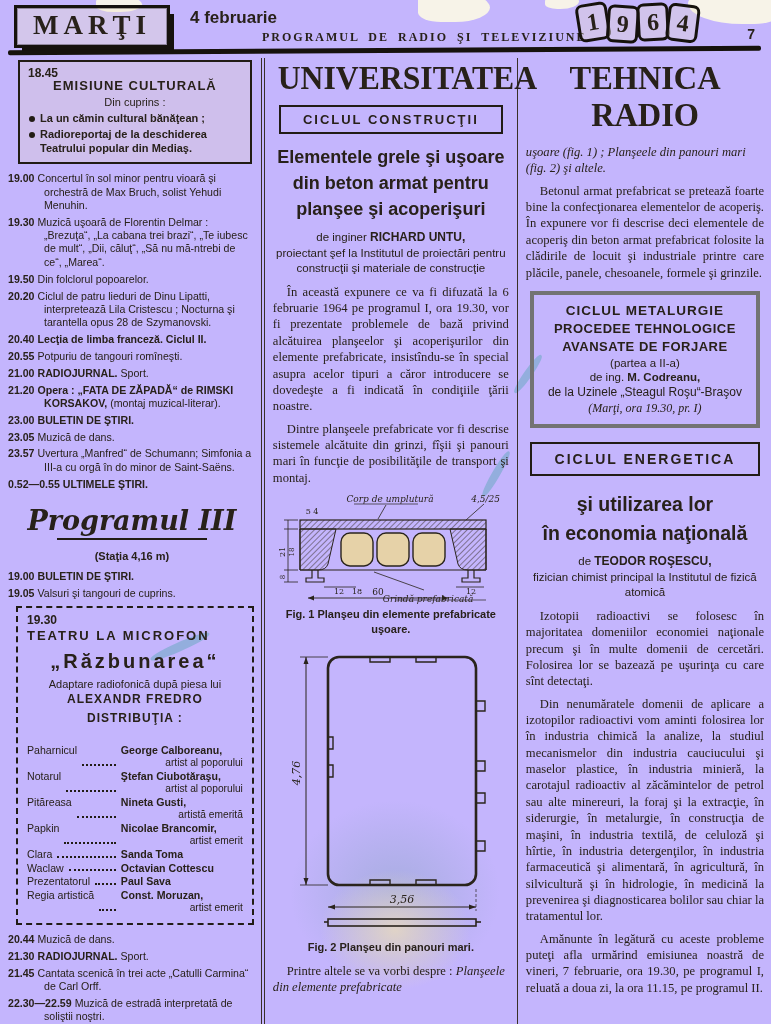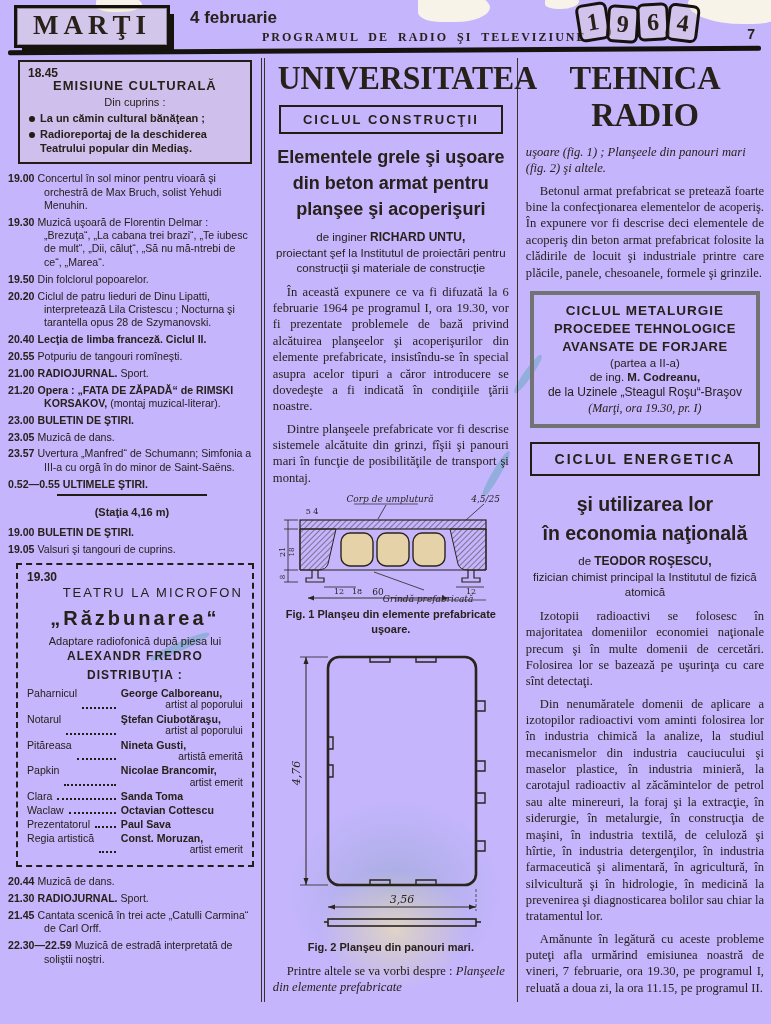--- a/index.html
+++ b/index.html
@@ -57,25 +57,25 @@
   .cb-item::before{content:"";position:absolute;left:1px;top:4px;width:6px;height:6px;border-radius:50%;background:#221c15;}
   .listing{font-family:"Liberation Sans",sans-serif;font-size:10.6px;line-height:1.26;}
   .row{padding-left:36px;text-indent:-36px;margin-bottom:3.5px;}
   .row .t{font-weight:700;margin-right:3px;}
   .row .s{font-weight:700;}
   .p3-head{font-family:"DejaVu Serif",serif;font-style:italic;font-weight:700;font-size:27px;text-align:center;margin:14px 0 2px;}
   .p3-underline{width:150px;height:2px;background:#221c15;margin:0 auto 10px;}
   .p3-station{font-family:"Liberation Sans",sans-serif;font-weight:700;font-size:11px;text-align:center;margin-bottom:8px;}
   .theatre-box{border:2px dashed #221c15;margin:6px 2px 8px 8px;padding:5px 9px 8px 9px;font-family:"Liberation Sans",sans-serif;}
   .tb-time{font-weight:700;font-size:12px;}
-  .tb-kicker{text-align:right;font-weight:400;font-size:13px;letter-spacing:2px;margin-top:1px;}
+  .tb-kicker{text-align:left;font-weight:700;font-size:13px;letter-spacing:2px;margin-top:1px;}
   .tb-title{text-align:center;font-weight:700;font-size:20px;letter-spacing:3px;margin:7px 0 5px;}
   .tb-sub{text-align:center;font-size:11px;}
   .tb-author{text-align:center;font-weight:700;font-size:12px;letter-spacing:1px;margin:2px 0 5px;}
-  .tb-cast-label{text-align:center;font-weight:700;font-size:12px;letter-spacing:1px;margin-bottom:5px;}
+  .tb-cast-label{text-align:center;font-weight:700;font-size:12px;letter-spacing:1px;margin-bottom:19px;}
   .cast-row{display:flex;font-size:10.6px;line-height:1.2;margin-bottom:1px;justify-content:center;}
   .cast-role{white-space:nowrap;}
   .leader{flex:1;border-bottom:2px dotted #221c15;margin:0 5px 3px 5px;min-width:8px;}
   .cast-actor{width:122px;font-weight:700;}
   .cast-note{font-weight:400;text-align:right;font-size:10.2px;}
   
   .masthead{font-family:"Liberation Serif",serif;font-weight:700;text-align:center;}
   .mast-univ{font-size:33px;letter-spacing:0px;transform:scaleX(0.96);margin:2px 0 8px;}
   .mast-tehnica{font-size:33px;transform:scaleX(0.98);margin:2px 0 10px;}
   .cycle-box{border:2px solid #221c15;text-align:center;font-family:"Liberation Sans",sans-serif;font-weight:700;font-size:13px;letter-spacing:2px;padding:5px 4px;margin:0 6px 10px;}
@@ -154,20 +154,21 @@
         <div class="row"><span class="t">20.40</span><span class="s">Lecţia de limba franceză. Ciclul II.</span><span></span></div>
         <div class="row"><span class="t">20.55</span><span class="s"></span><span>Potpuriu de tangouri romîneşti.</span></div>
         <div class="row"><span class="t">21.00</span><span class="s">RADIOJURNAL.</span><span> Sport.</span></div>
         <div class="row"><span class="t">21.20</span><span class="s">Opera : „FATA DE ZĂPADĂ“ de RIMSKI KORSAKOV,</span><span> (montaj muzical-literar).</span></div>
         <div class="row"><span class="t">23.00</span><span class="s">BULETIN DE ŞTIRI.</span><span></span></div>
         <div class="row"><span class="t">23.05</span><span class="s"></span><span>Muzică de dans.</span></div>
         <div class="row"><span class="t">23.57</span><span class="s"></span><span>Uvertura „Manfred“ de Schumann; Simfonia a III-a cu orgă în do minor de Saint-Saëns.</span></div>
         <div class="row"><span class="t">0.52—0.55</span><span class="s">ULTIMELE ŞTIRI.</span><span></span></div>
       </div>
 
+      <div class="p3-head">Programul III</div>
       <div class="p3-underline"></div>
       <div class="p3-station">(Staţia 4,16 m)</div>
 
       <div class="listing">
         <div class="row"><span class="t">19.00</span><span class="s">BULETIN DE ŞTIRI.</span><span></span></div>
         <div class="row"><span class="t">19.05</span><span class="s"></span><span>Valsuri şi tangouri de cuprins.</span></div>
       </div>
 
       <div class="theatre-box">
         <div class="tb-time">19.30</div>

